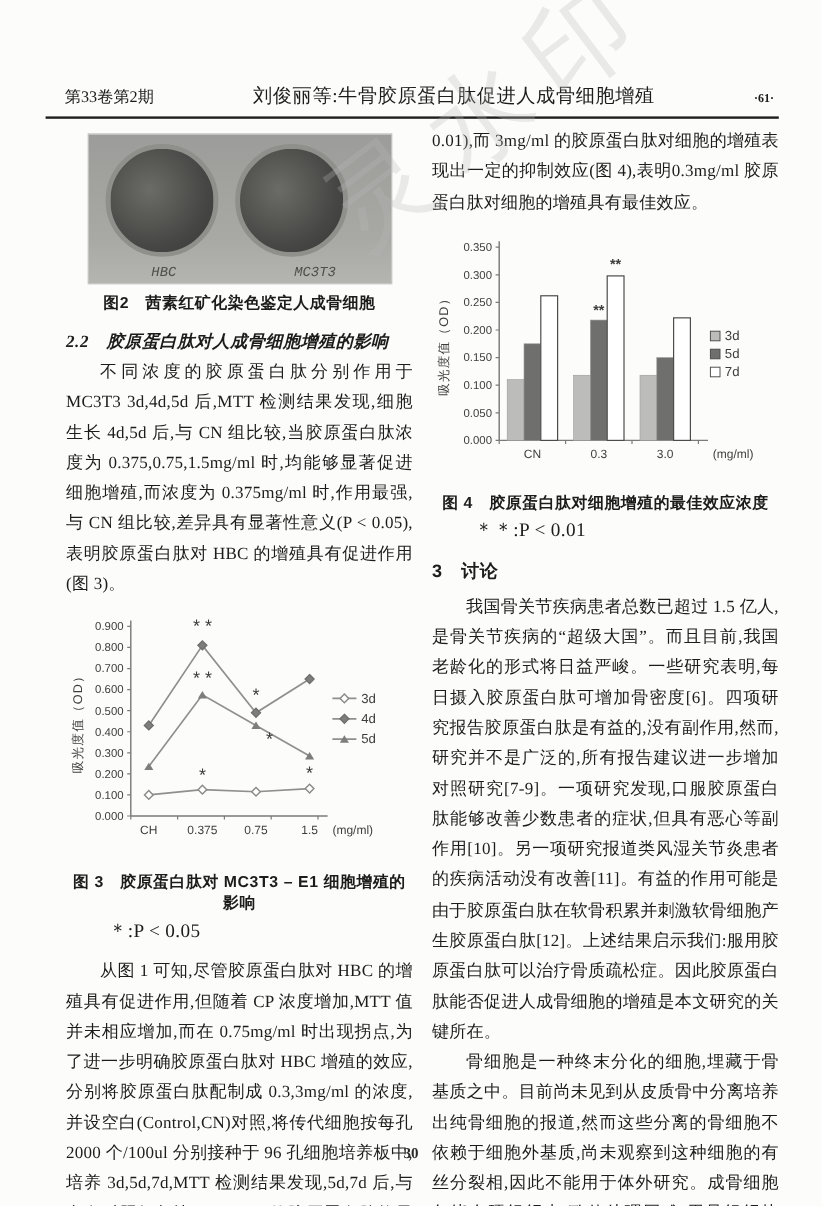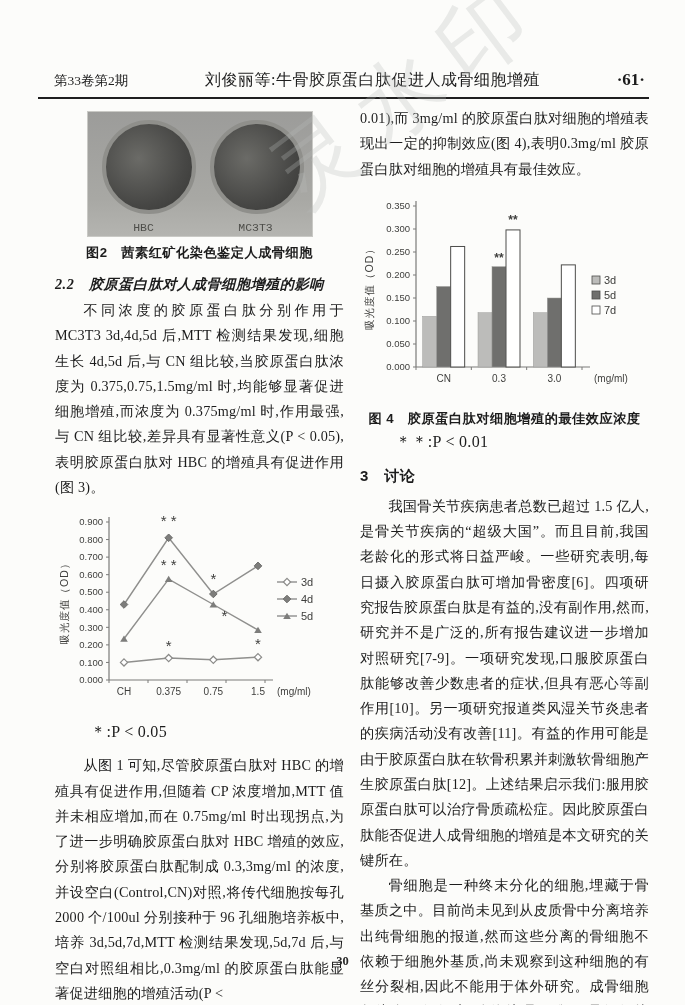--- a/index.html
+++ b/index.html
@@ -9,35 +9,36 @@
     font-family:"Liberation Serif","DejaVu Serif",serif;color:#1c1c1c;
   }
   
   .header{
     position:absolute;left:38px;right:36px;top:70px;
     display:flex;align-items:baseline;justify-content:space-between;
     font-size:13.5px;padding:0 4px 6px 16px;
     border-bottom:2.5px solid #1f1f1f;
   }
   .header .mid{font-size:16px;letter-spacing:.5px;}
-  .header .pg{font-size:17px;font-weight:bold;}
+  .header .pg{font-size:10px;font-weight:bold;}
   
   .cols{position:absolute;left:55px;top:106px;width:594px;display:flex;gap:16px;}
   .col{width:289px;}
   .col.right{width:289px;}
   p.body{
     margin:0;font-size:14.2px;line-height:1.78;text-align:justify;
     text-justify:inter-character;letter-spacing:.2px;
   }
   p.indent{text-indent:2em;}
   
   .photo{
-    position:relative;width:224px;height:124px;margin:6px auto 0 auto;
+    position:relative;width:252px;height:124px;margin:6px auto 0 auto;
     background:linear-gradient(#9c9c9a,#a8a8a4 70%,#b4b4b0);
     box-shadow:0 0 0 1px #c9c9c5;
+    font-style:italic;
   }
   .well{
     position:absolute;top:8px;width:86px;height:86px;border-radius:50%;
     background:radial-gradient(circle at 38% 40%,#6b6b67,#474745 62%,#3d3d3b 85%);
     border:4px solid #8f8f8b;
   }
   .well.w1{left:14px;}
   .well.w2{left:122px;}
   .photo-labels{
     position:absolute;left:0;right:0;bottom:2px;display:flex;
@@ -161,20 +162,21 @@
           <line x1="222" y1="106" x2="242" y2="106" stroke="#8f8f8d" stroke-width="1.4"></line>
           <path d="M232 102.8L235.8 109L228.2 109Z" fill="#7d7d7b"></path>
           <text x="246" y="109.5" font-size="11">5d</text>
           <text x="113.66666666666666" y="16.388888888888886" text-anchor="middle" font-size="15" fill="#4c4c4a">* *</text>
           <text x="113.66666666666666" y="60.277777777777786" text-anchor="middle" font-size="15" fill="#4c4c4a">* *</text>
           <text x="158.33333333333331" y="74.32222222222221" text-anchor="middle" font-size="15" fill="#4c4c4a">*</text>
           <text x="169.5" y="111.1888888888889" text-anchor="middle" font-size="15" fill="#4c4c4a">*</text>
           <text x="113.66666666666666" y="141.03333333333333" text-anchor="middle" font-size="15" fill="#4c4c4a">*</text>
           <text x="203" y="139.27777777777777" text-anchor="middle" font-size="15" fill="#4c4c4a">*</text>
         </svg>
+      <p class="fig-caption">图 3　胶原蛋白肽对 MC3T3 – E1 细胞增殖的影响</p>
       <p class="fig-note">＊:P &lt; 0.05</p>
 
       <p class="body indent" style="margin-top:10px;">从图 1 可知,尽管胶原蛋白肽对 HBC 的增殖具有促进作用,但随着 CP 浓度增加,MTT 值并未相应增加,而在 0.75mg/ml 时出现拐点,为了进一步明确胶原蛋白肽对 HBC 增殖的效应,分别将胶原蛋白肽配制成 0.3,3mg/ml 的浓度,并设空白(Control,CN)对照,将传代细胞按每孔 2000 个/100ul 分别接种于 96 孔细胞培养板中,培养 3d,5d,7d,MTT 检测结果发现,5d,7d 后,与空白对照组相比,0.3mg/ml 的胶原蛋白肽能显著促进细胞的增殖活动(P &lt;</p>
     </div>
 
     <div class="col right">
       <p class="body">0.01),而 3mg/ml 的胶原蛋白肽对细胞的增殖表现出一定的抑制效应(图 4),表明0.3mg/ml 胶原蛋白肽对细胞的增殖具有最佳效应。</p>
 
       <svg class="chart" width="289" height="210" viewBox="0 0 289 210">
           <line x1="56" y1="9" x2="56" y2="175" stroke="#7a7a78" stroke-width="1.2"></line>

